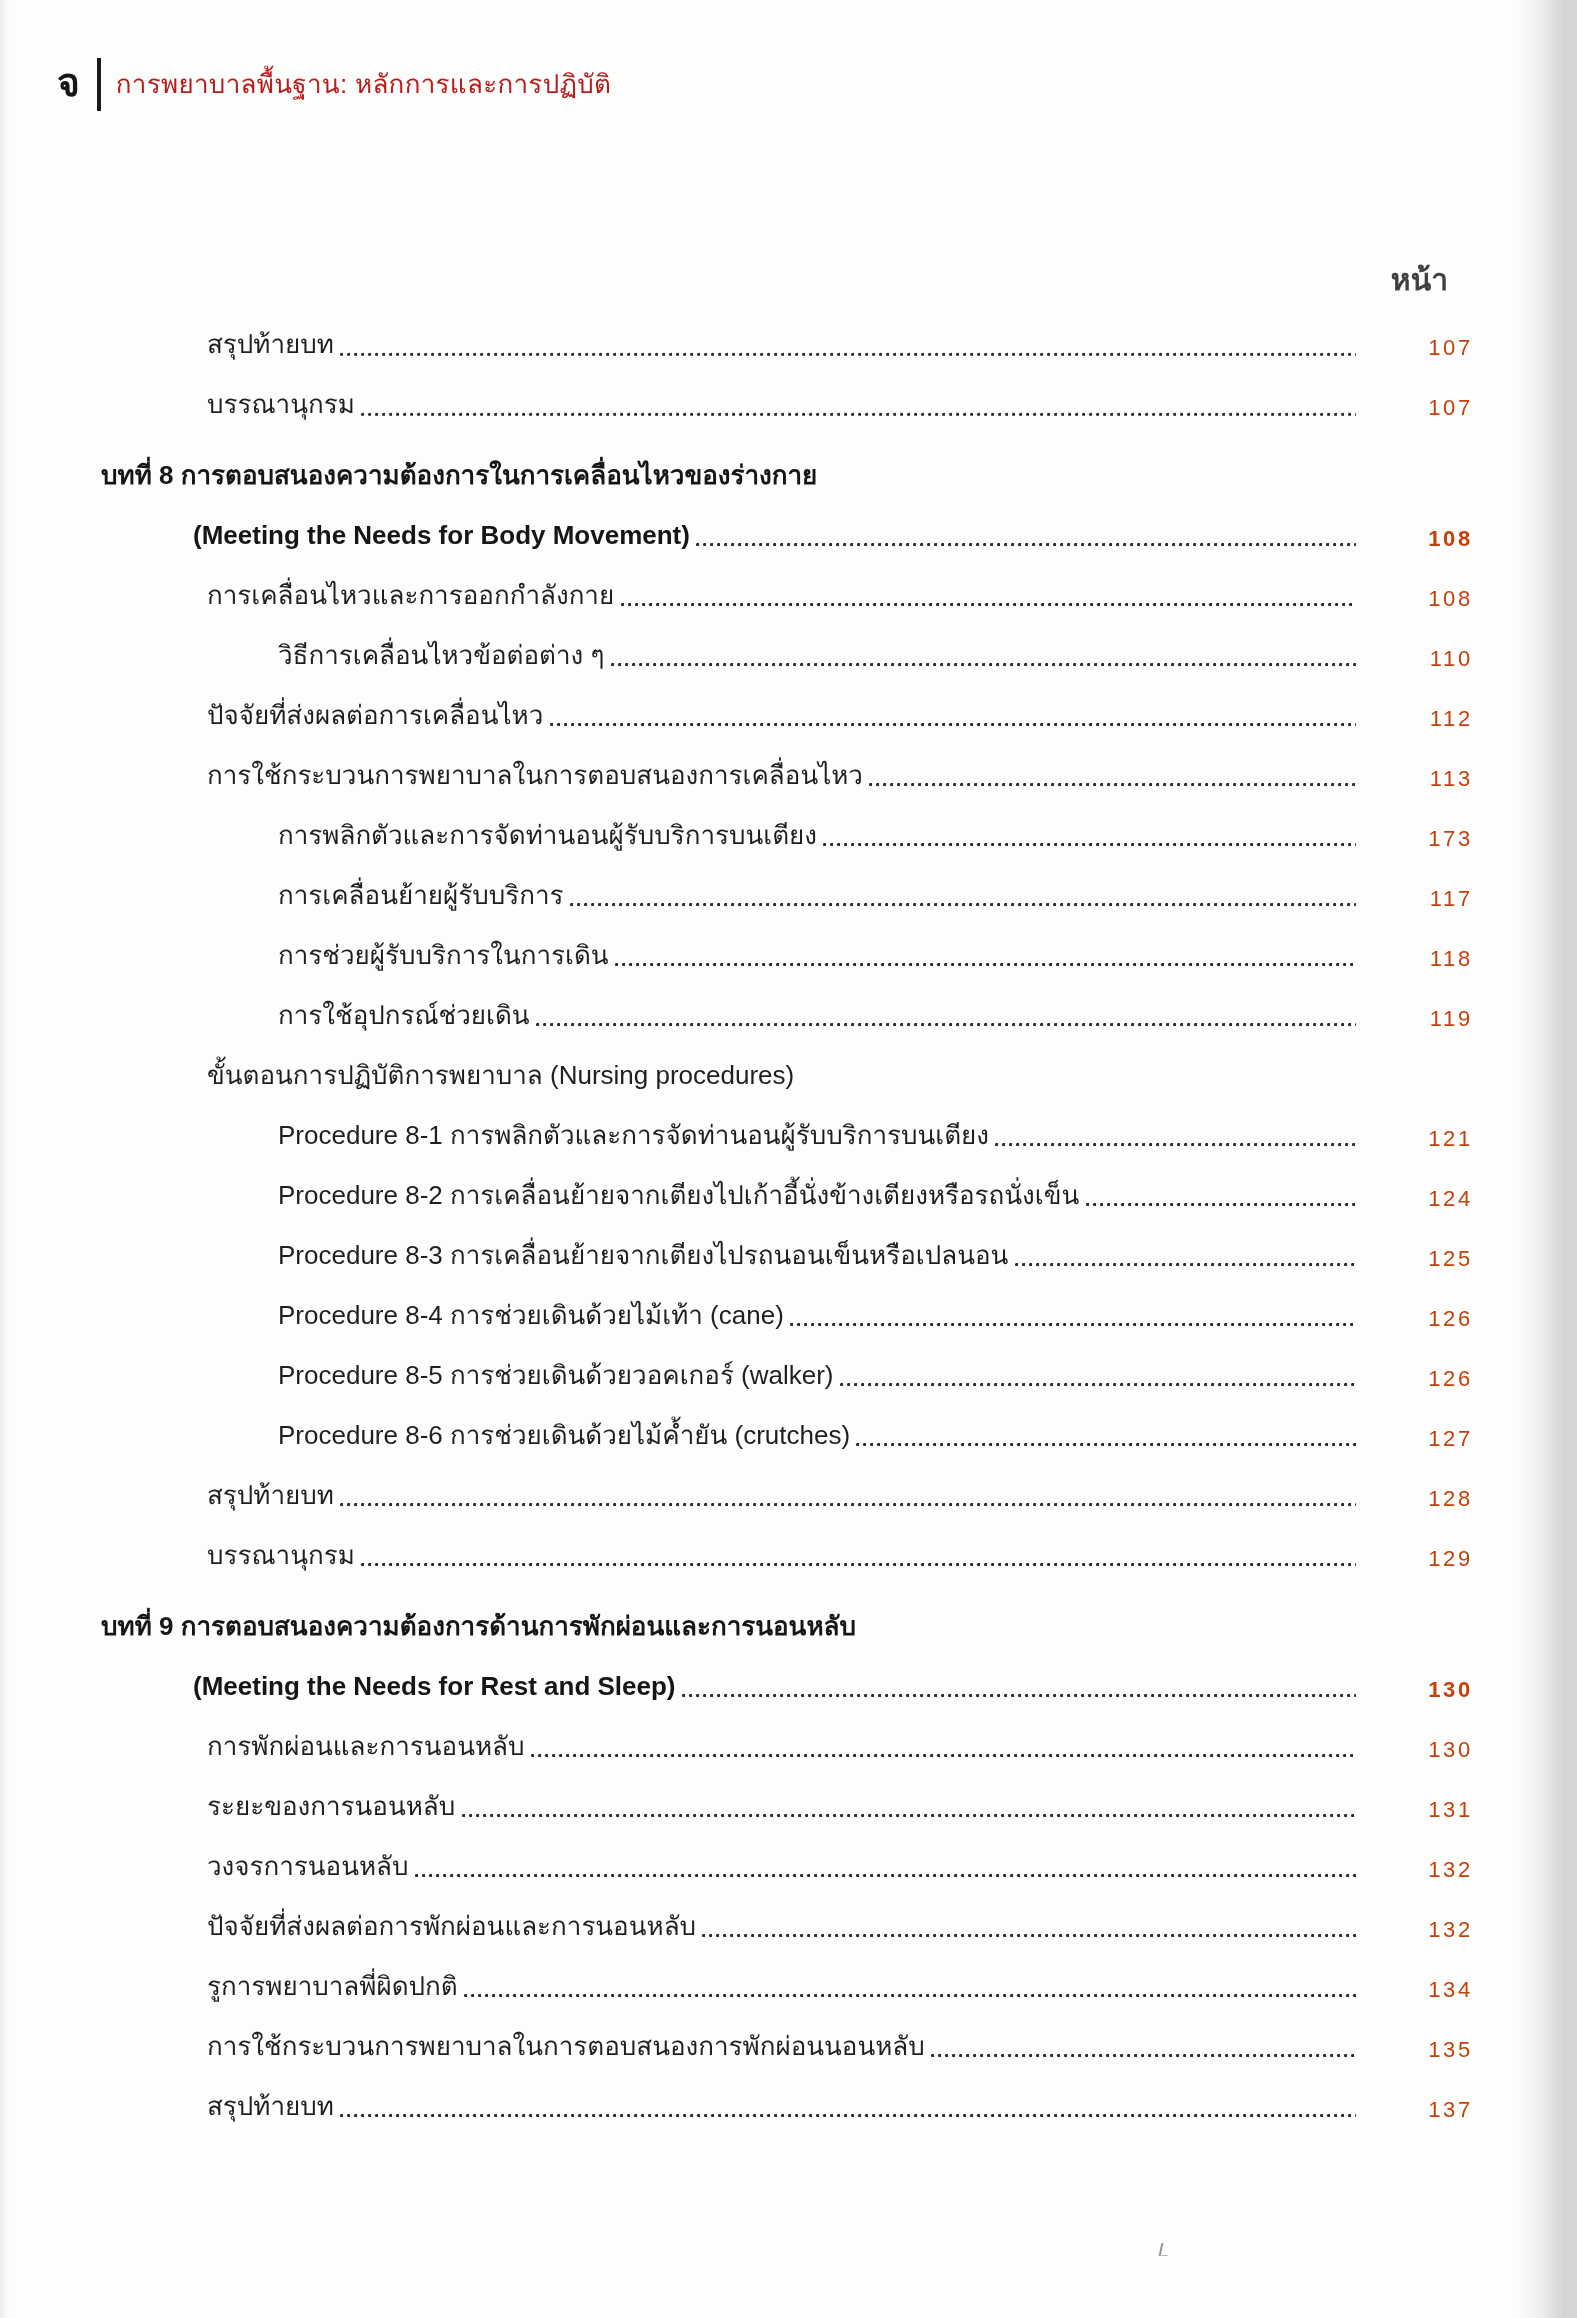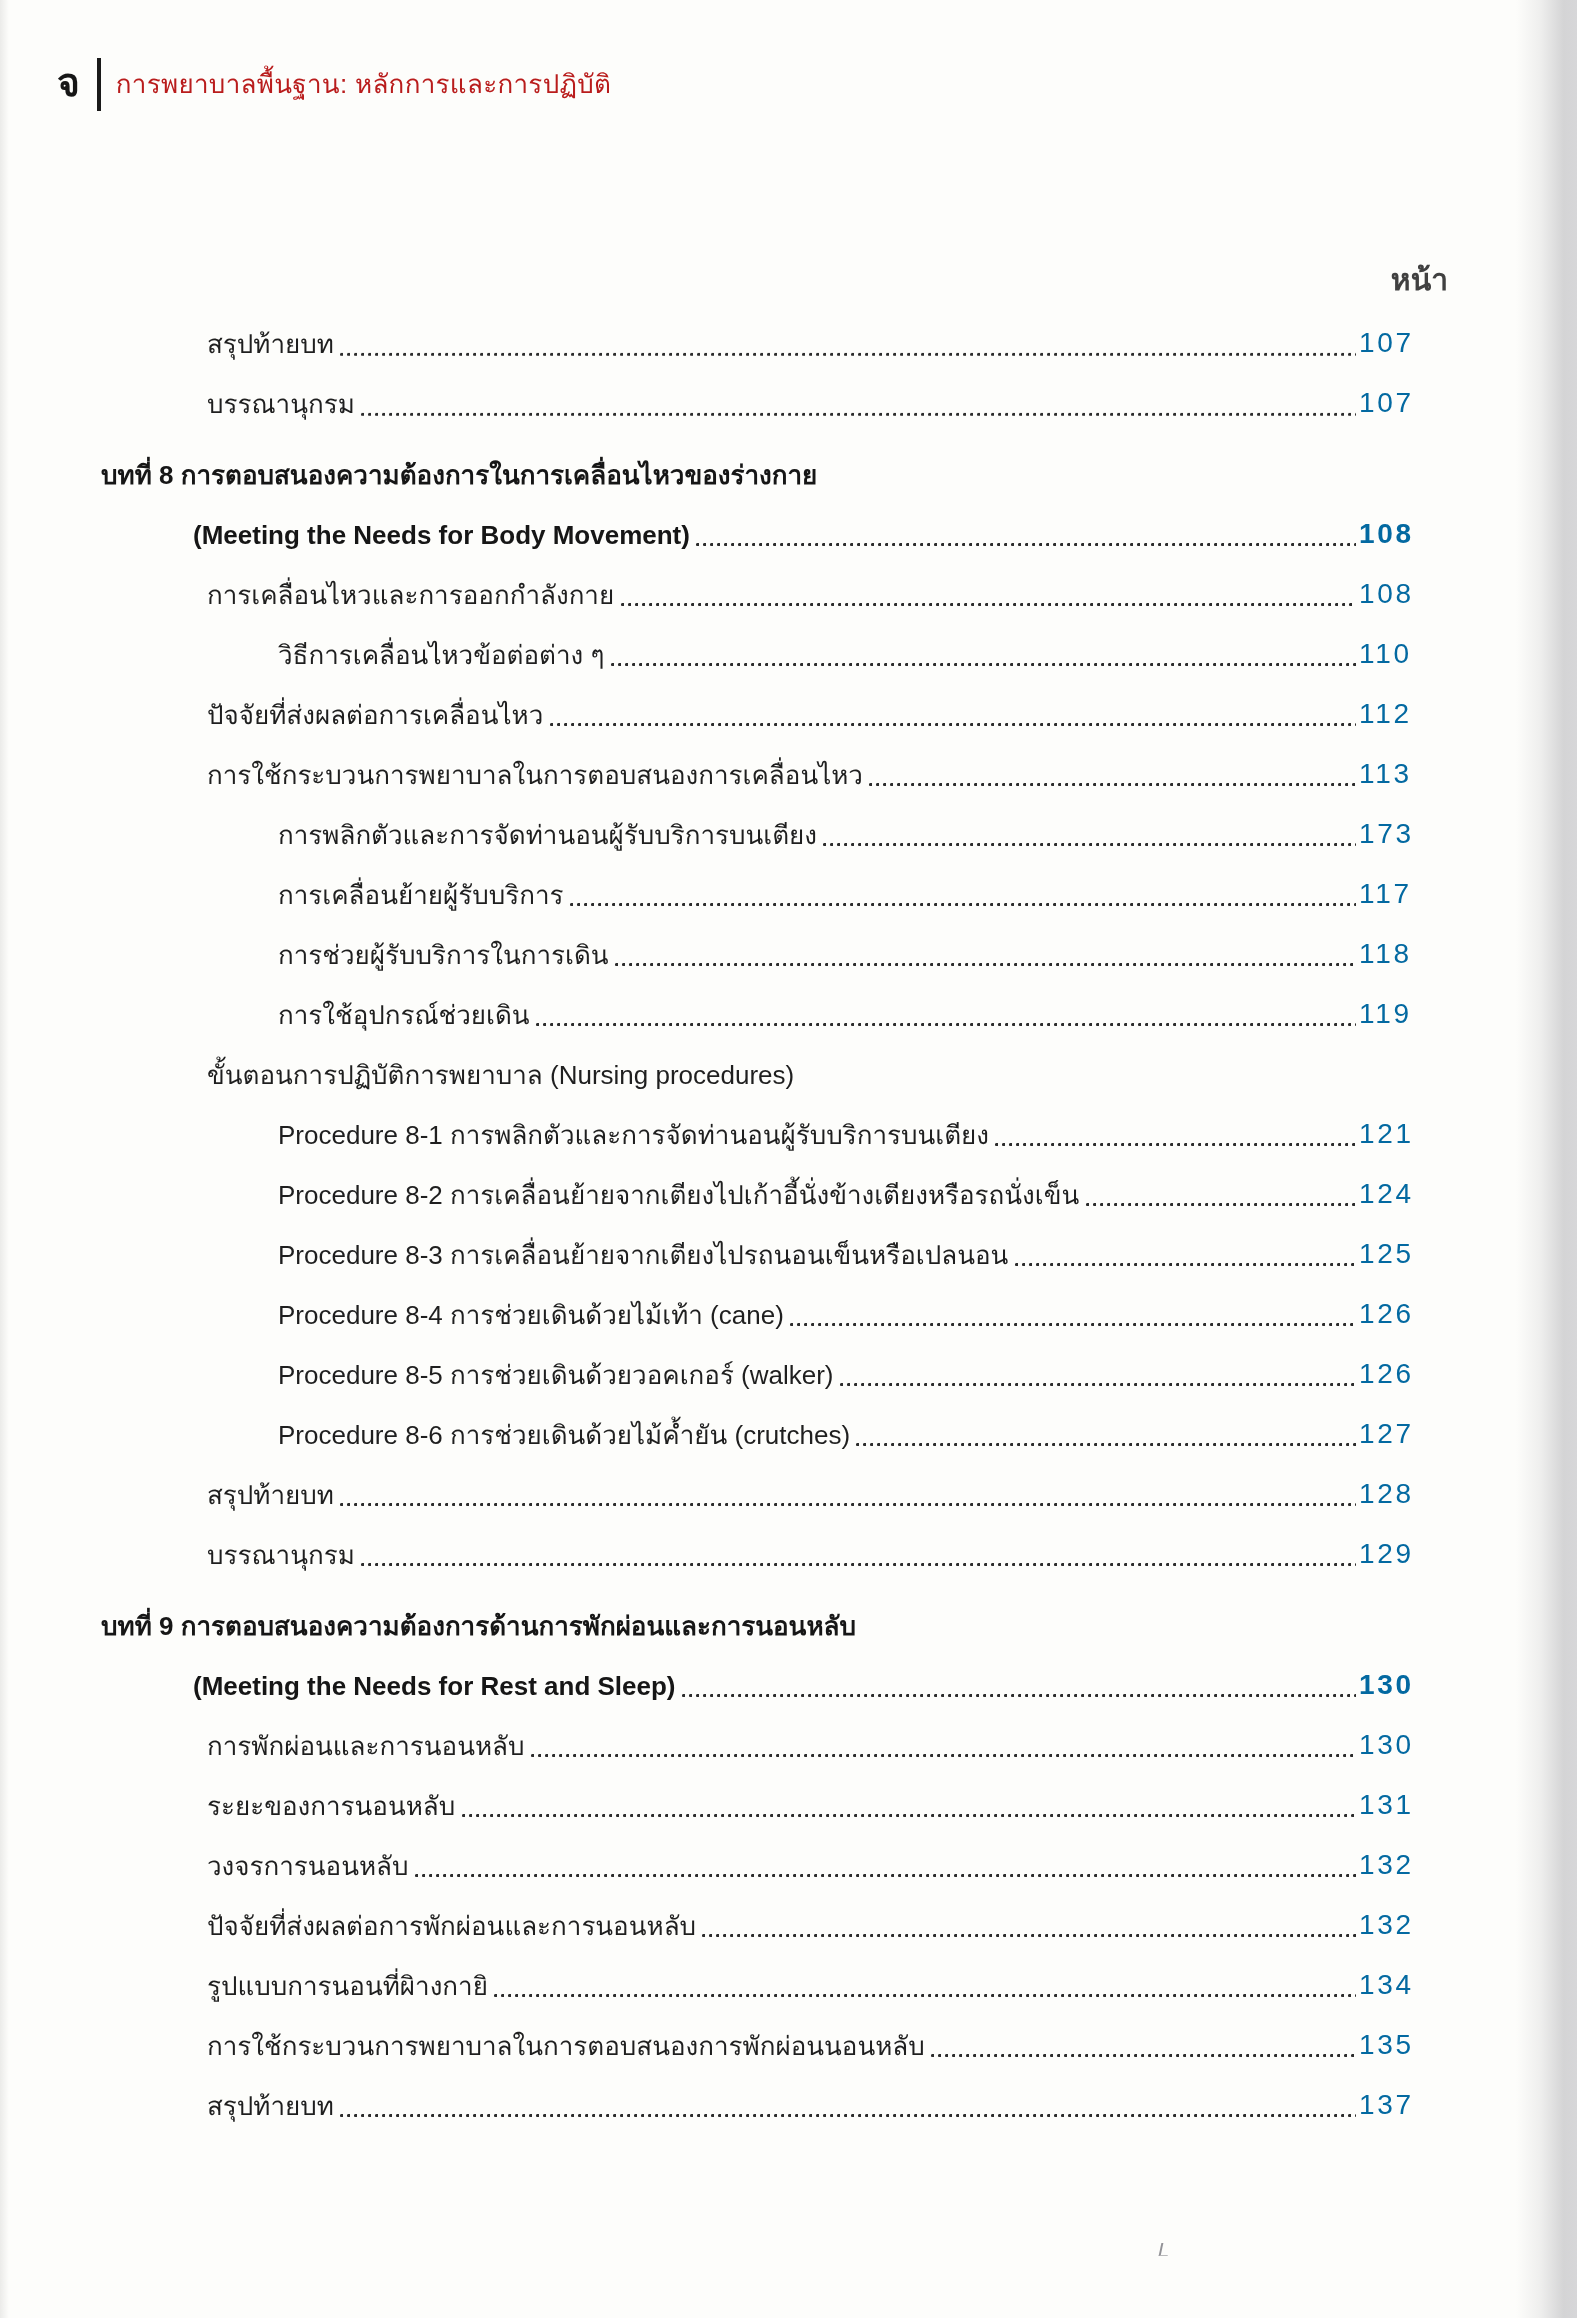--- a/index.html
+++ b/index.html
@@ -66,21 +66,22 @@
     flex:1 1 auto;
     height:6.7px;
     margin:0 2.7px 6.7px 5.4px;
     background-image: radial-gradient(circle at 2.7px 3.4px, #2d2d2d 1.4px, rgba(0,0,0,0) 1.8px);
     background-size: 7px 6.7px;
     background-repeat: repeat-x;
     background-position: left bottom;
   }
   .pg {
     width:114px; padding-left:0;
-    font-size:28px; letter-spacing:2.7px; color:#0369a1;
+    text-align:right;
+    font-size:22px; letter-spacing:2.7px; color:#c2410c;
     white-space:nowrap;
   }
   
   .artifact {
     position:absolute; left:1160px; top:2243px;
     width:6.7px; height:12px;
     border-left:2px solid rgba(60,60,70,0.55);
     border-bottom:1.3px solid rgba(60,60,70,0.35);
     transform: skewX(-12deg);
   }
@@ -224,21 +225,21 @@
         <span class="t">วงจรการนอนหลับ</span>
         <span class="leader"></span>
         <span class="pg">132</span>
       </div>
       <div class="row lvl-section">
         <span class="t">ปัจจัยที่ส่งผลต่อการพักผ่อนและการนอนหลับ</span>
         <span class="leader"></span>
         <span class="pg">132</span>
       </div>
       <div class="row lvl-section">
-        <span class="t">รูปแบบการนอนที่ผิางกายิ</span>
+        <span class="t">รูการพยาบาลพี่ผิดปกติ</span>
         <span class="leader"></span>
         <span class="pg">134</span>
       </div>
       <div class="row lvl-section">
         <span class="t">การใช้กระบวนการพยาบาลในการตอบสนองการพักผ่อนนอนหลับ</span>
         <span class="leader"></span>
         <span class="pg">135</span>
       </div>
       <div class="row lvl-section">
         <span class="t">สรุปท้ายบท</span>

